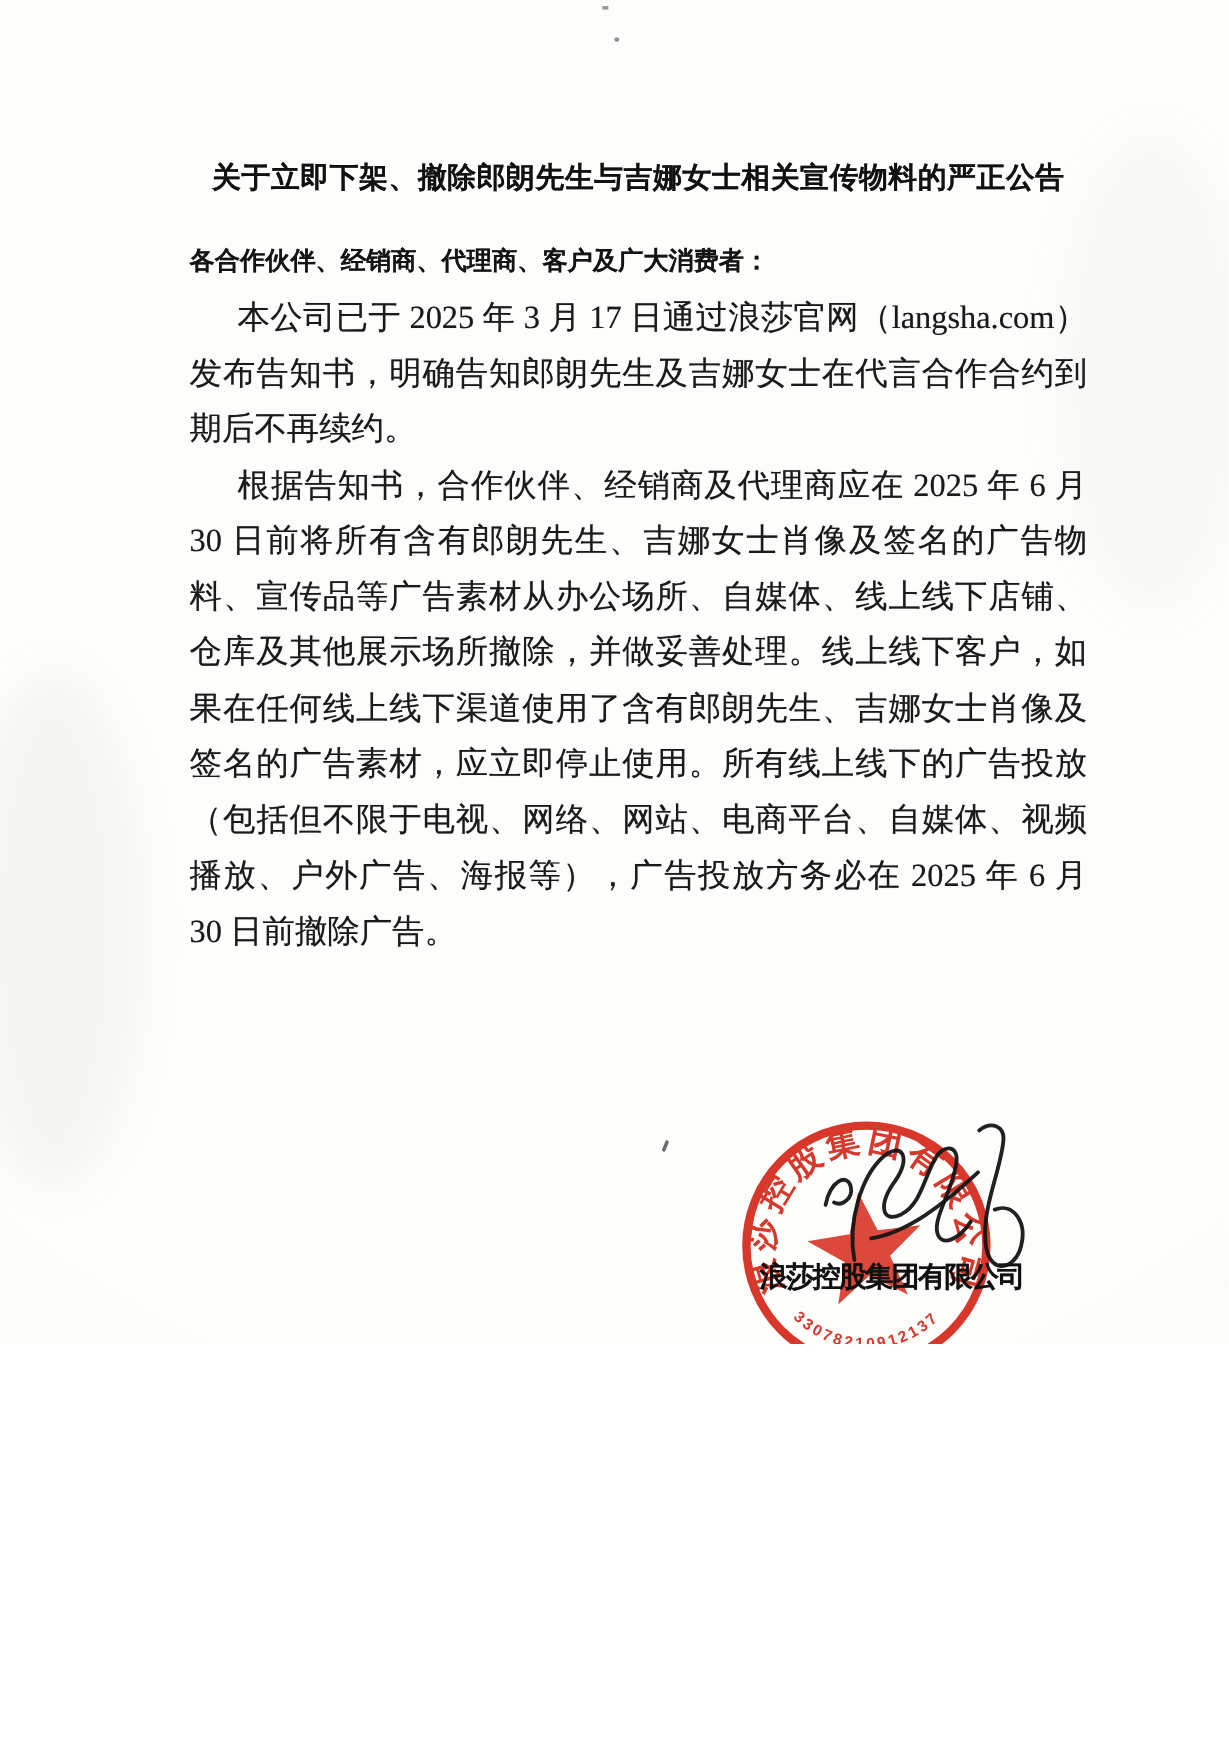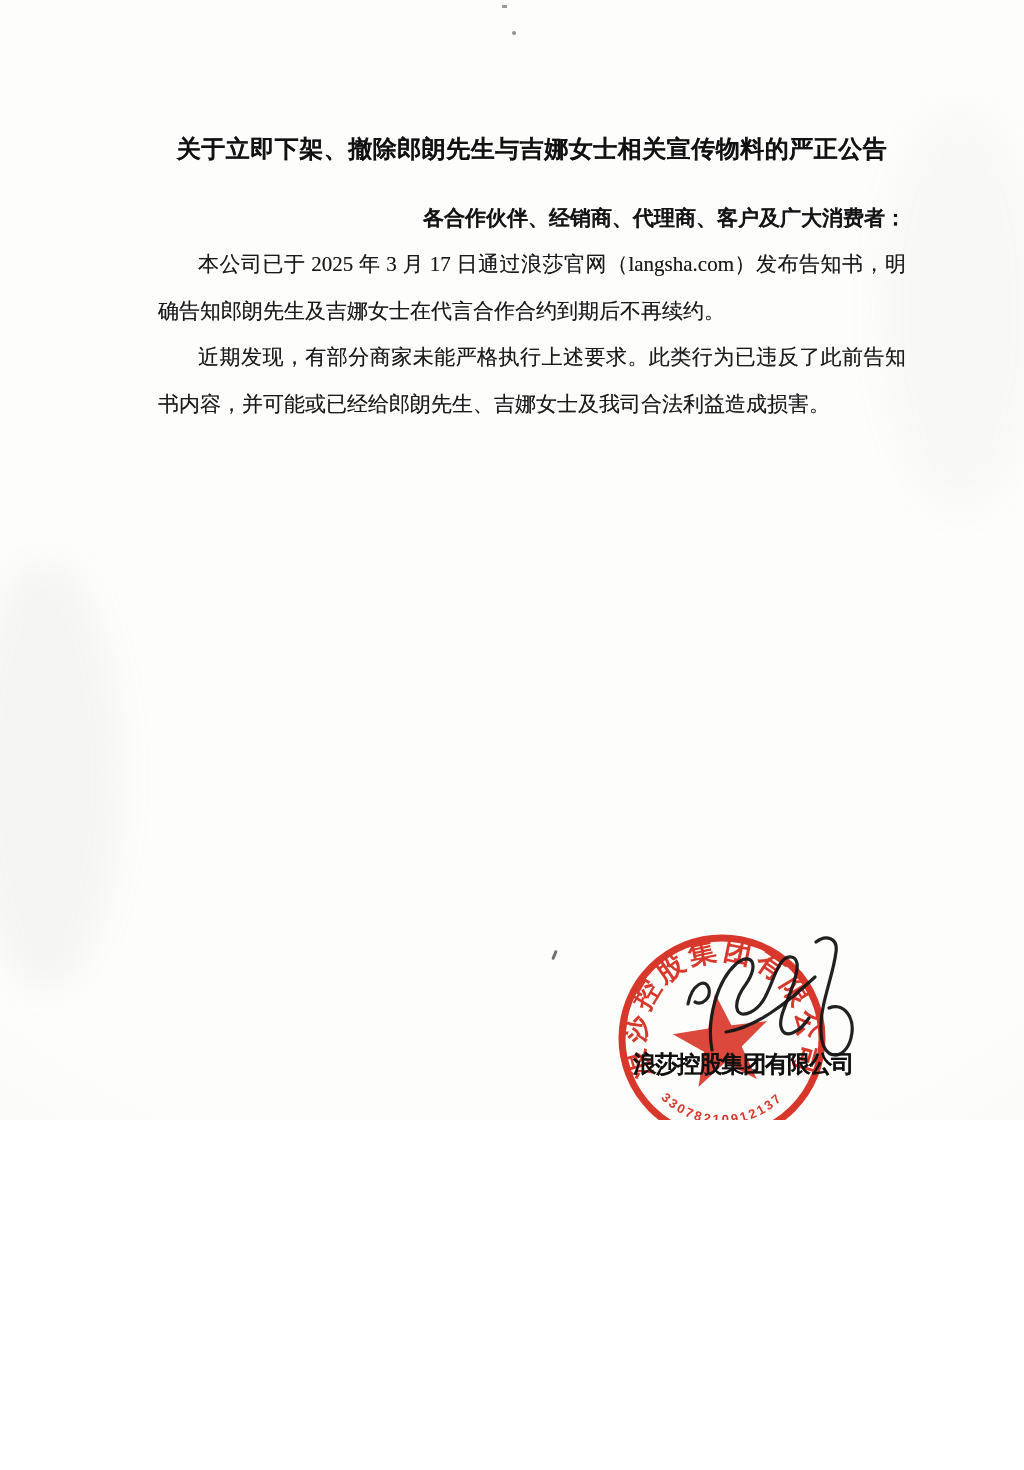--- a/index.html
+++ b/index.html
@@ -32,26 +32,25 @@
     color:#111;
     text-shadow:0 0 .5px rgba(0,0,0,.6);
   }
   .salutation{
     margin:38px 0 0 0;
     font-family:"Liberation Sans","DejaVu Sans",sans-serif;
     font-weight:bold;
     font-size:21px;line-height:28px;
     color:#141414;
     text-shadow:0 0 .5px rgba(0,0,0,.55);
-    text-align:right;
   }
   .body-text{margin-top:9px;}
   .body-text p{
     margin:0;
-    font-size:21px;line-height:46.5px;
+    font-size:27px;line-height:46.5px;
     text-indent:40px;
     text-align:justify;
     color:#1a1a1a;
     text-shadow:0 0 .6px rgba(0,0,0,.5);
   }
 
   .seal-wrap{
     position:absolute;left:607px;top:923px;width:230px;height:230px;
     opacity:.93;mix-blend-mode:multiply;
   }
@@ -90,21 +89,21 @@
   <div class="blob b3"></div>
   <div class="artifact a1"></div>
   <div class="artifact a2"></div>
   <div class="artifact a3"></div>
 
   <div class="doc">
     <h1 class="title">关于立即下架、撤除郎朗先生与吉娜女士相关宣传物料的严正公告</h1>
     <p class="salutation">各合作伙伴、经销商、代理商、客户及广大消费者：</p>
     <div class="body-text">
       <p>本公司已于 2025 年 3 月 17 日通过浪莎官网（langsha.com）发布告知书，明确告知郎朗先生及吉娜女士在代言合作合约到期后不再续约。</p>
-      <p>近期发现，有部分商家未能严格执行上述要求。此类行为已违反了此前告知书内容，并可能或已经给郎朗先生、吉娜女士及我司合法利益造成损害。</p>
+      <p>根据告知书，合作伙伴、经销商及代理商应在 2025 年 6 月 30 日前将所有含有郎朗先生、吉娜女士肖像及签名的广告物料、宣传品等广告素材从办公场所、自媒体、线上线下店铺、仓库及其他展示场所撤除，并做妥善处理。线上线下客户，如果在任何线上线下渠道使用了含有郎朗先生、吉娜女士肖像及签名的广告素材，应立即停止使用。所有线上线下的广告投放（包括但不限于电视、网络、网站、电商平台、自媒体、视频播放、户外广告、海报等），广告投放方务必在 2025 年 6 月 30 日前撤除广告。</p>
     </div>
   </div>
 
   <div class="seal-wrap">
     <svg viewBox="0 0 230 230" width="230" height="230">
       <circle cx="115" cy="115" r="100" fill="none" stroke-width="7" stroke="#d8291a"></circle>
       <path id="ringArc" d="M 55.2,165.1 A 78,78 0 1 1 174.8,165.1" fill="none"></path>
       <path id="serialArc" d="M 42.1,160.6 A 86,86 0 0 0 187.9,160.6" fill="none"></path>
       <polygon opacity="0.92" points="108,70.5 124.4,102.3 160,98.1 134.7,123.5 149.7,156 117.8,139.8 91.5,164.1 97,128.8 65.8,111.3 101.1,105.6" fill="#d8291a"></polygon>
       <text class="ring-text" text-anchor="middle" fill="#d8291a">

